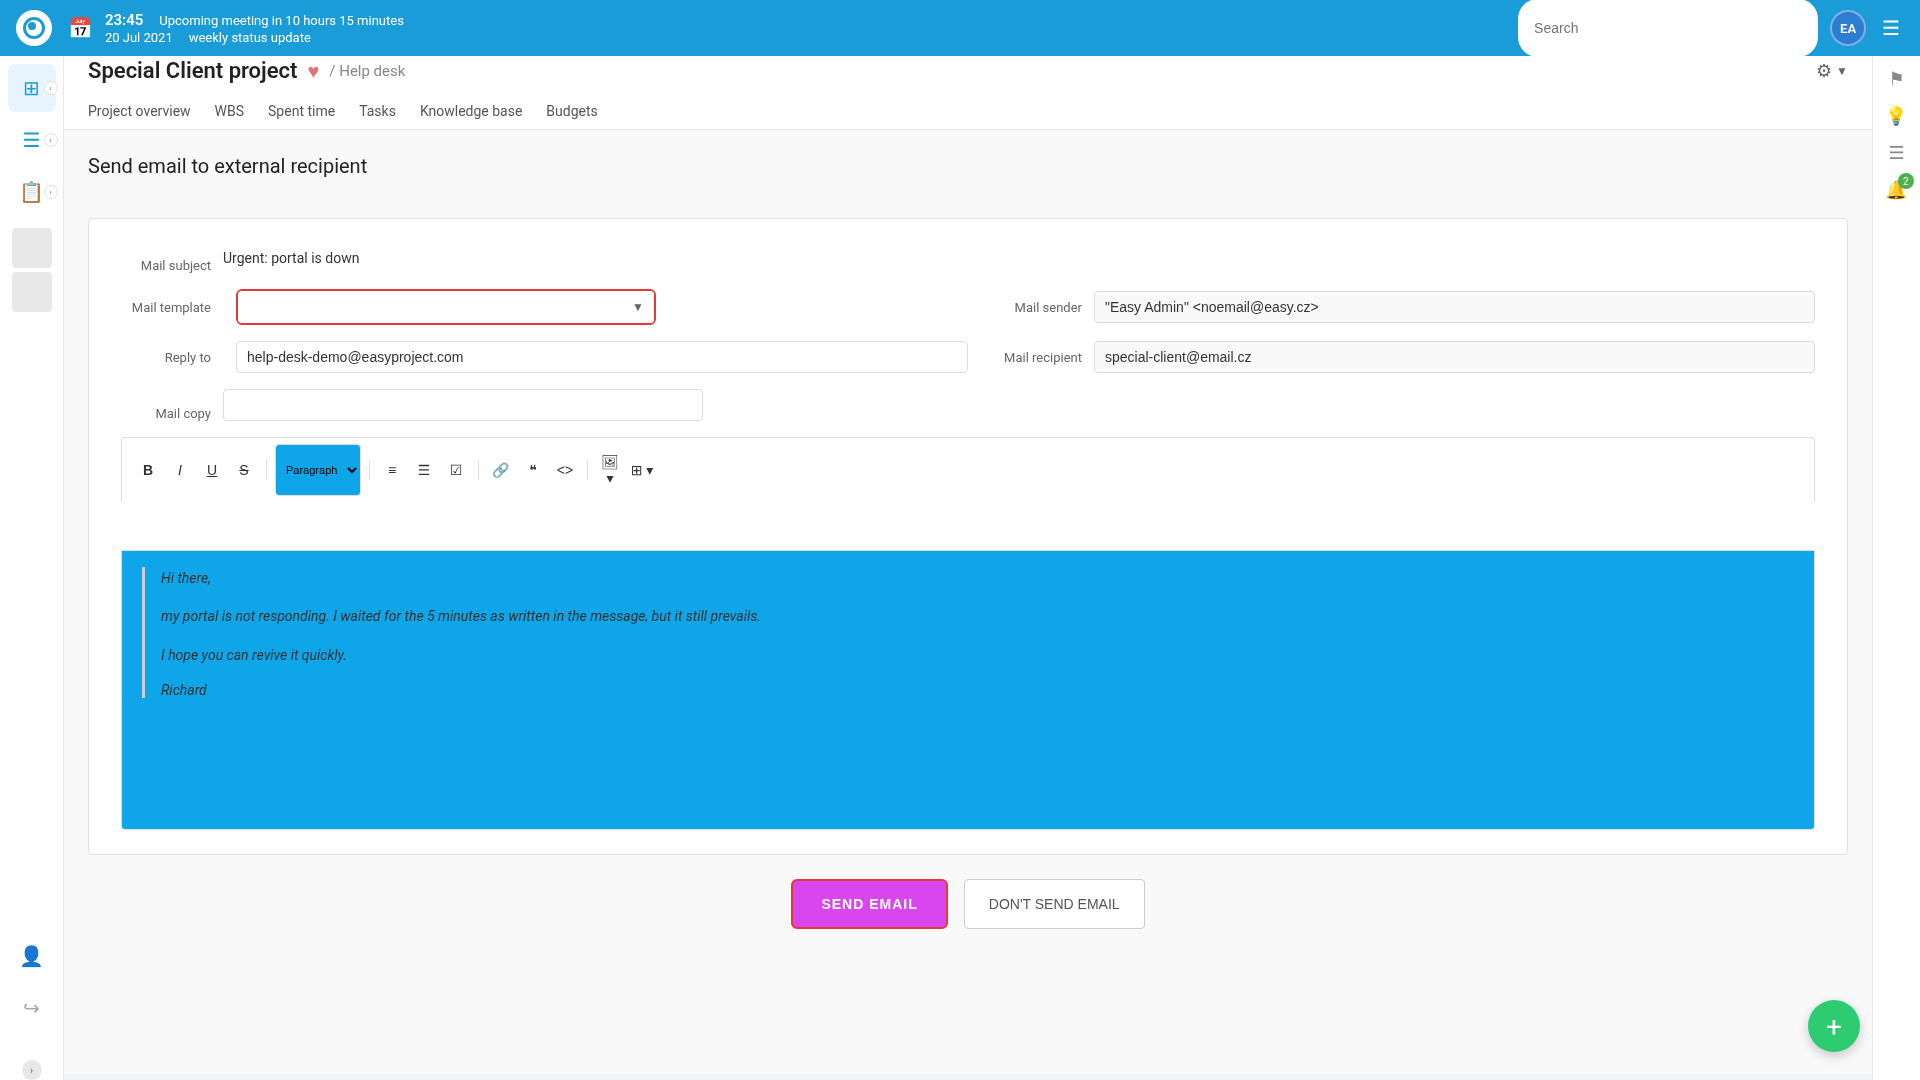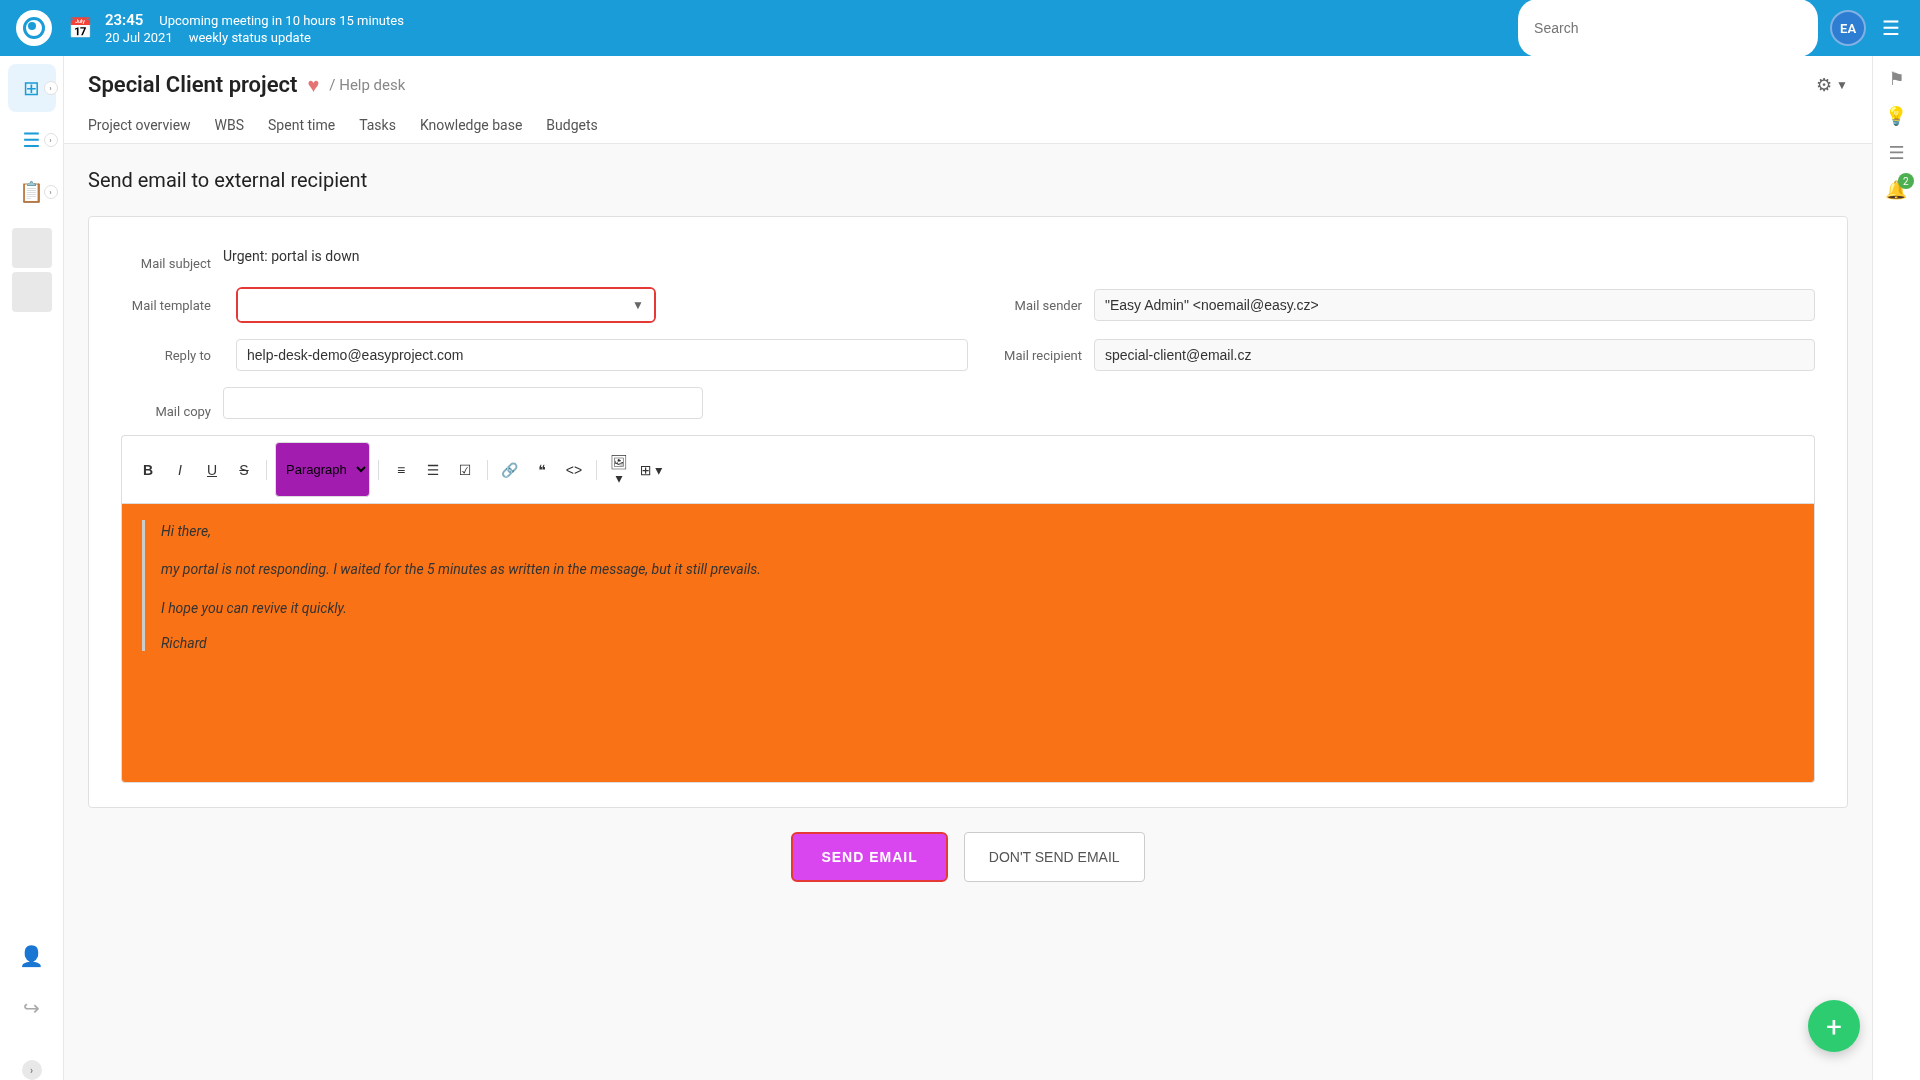--- a/index.html
+++ b/index.html
@@ -173,21 +173,21 @@
     
     .main-content {
       margin-left: 64px;
       margin-right: 48px;
       padding-top: 0;
     }
 
     
     .project-header {
       background: white;
-      padding: 16px 24px 0 24px;
+      padding: 2px 24px 0 24px;
       border-bottom: 1px solid #e8e8e8;
       display: flex;
       flex-direction: column;
       gap: 0;
     }
     .project-title-row {
       display: flex;
       align-items: center;
       gap: 10px;
       margin-bottom: 8px;
@@ -232,21 +232,21 @@
     .page-content {
       padding: 24px 24px;
       background: #f9f9f9;
       min-height: calc(1080px - 56px - 80px);
     }
 
     .page-title {
       font-size: 20px;
       font-weight: 400;
       color: #222;
-      margin-bottom: 24px;
+      margin-bottom: 40px;
     }
 
     
     .email-form {
       background: white;
       border: 1px solid #e0e0e0;
       border-radius: 4px;
       padding: 24px 32px;
     }
 
@@ -339,34 +339,35 @@
     .toolbar-sep {
       width: 1px;
       height: 20px;
       background: #ddd;
       margin: 0 4px;
     }
     .toolbar-select {
       border: 1px solid #ddd;
       border-radius: 4px;
       padding: 18px 6px;
-      font-size: 13px;
-      background: #a21caf;
+      font-size: 11px;
+      background: #0ea5e9;
       cursor: pointer;
       outline: none;
     }
 
     .editor-body {
       border: 1px solid #ddd;
       border-radius: 0 0 4px 4px;
       min-height: 280px;
-      background: #f97316;
+      background: #0ea5e9;
       padding: 16px 20px;
       font-size: 14px;
       color: #333;
+      margin-top: 48px;
     }
     .editor-quote {
       border-left: 3px solid #ccc;
       padding-left: 16px;
       margin: 0;
     }
     .editor-line {
       margin-bottom: 16px;
       font-style: italic;
       line-height: 1.6;

